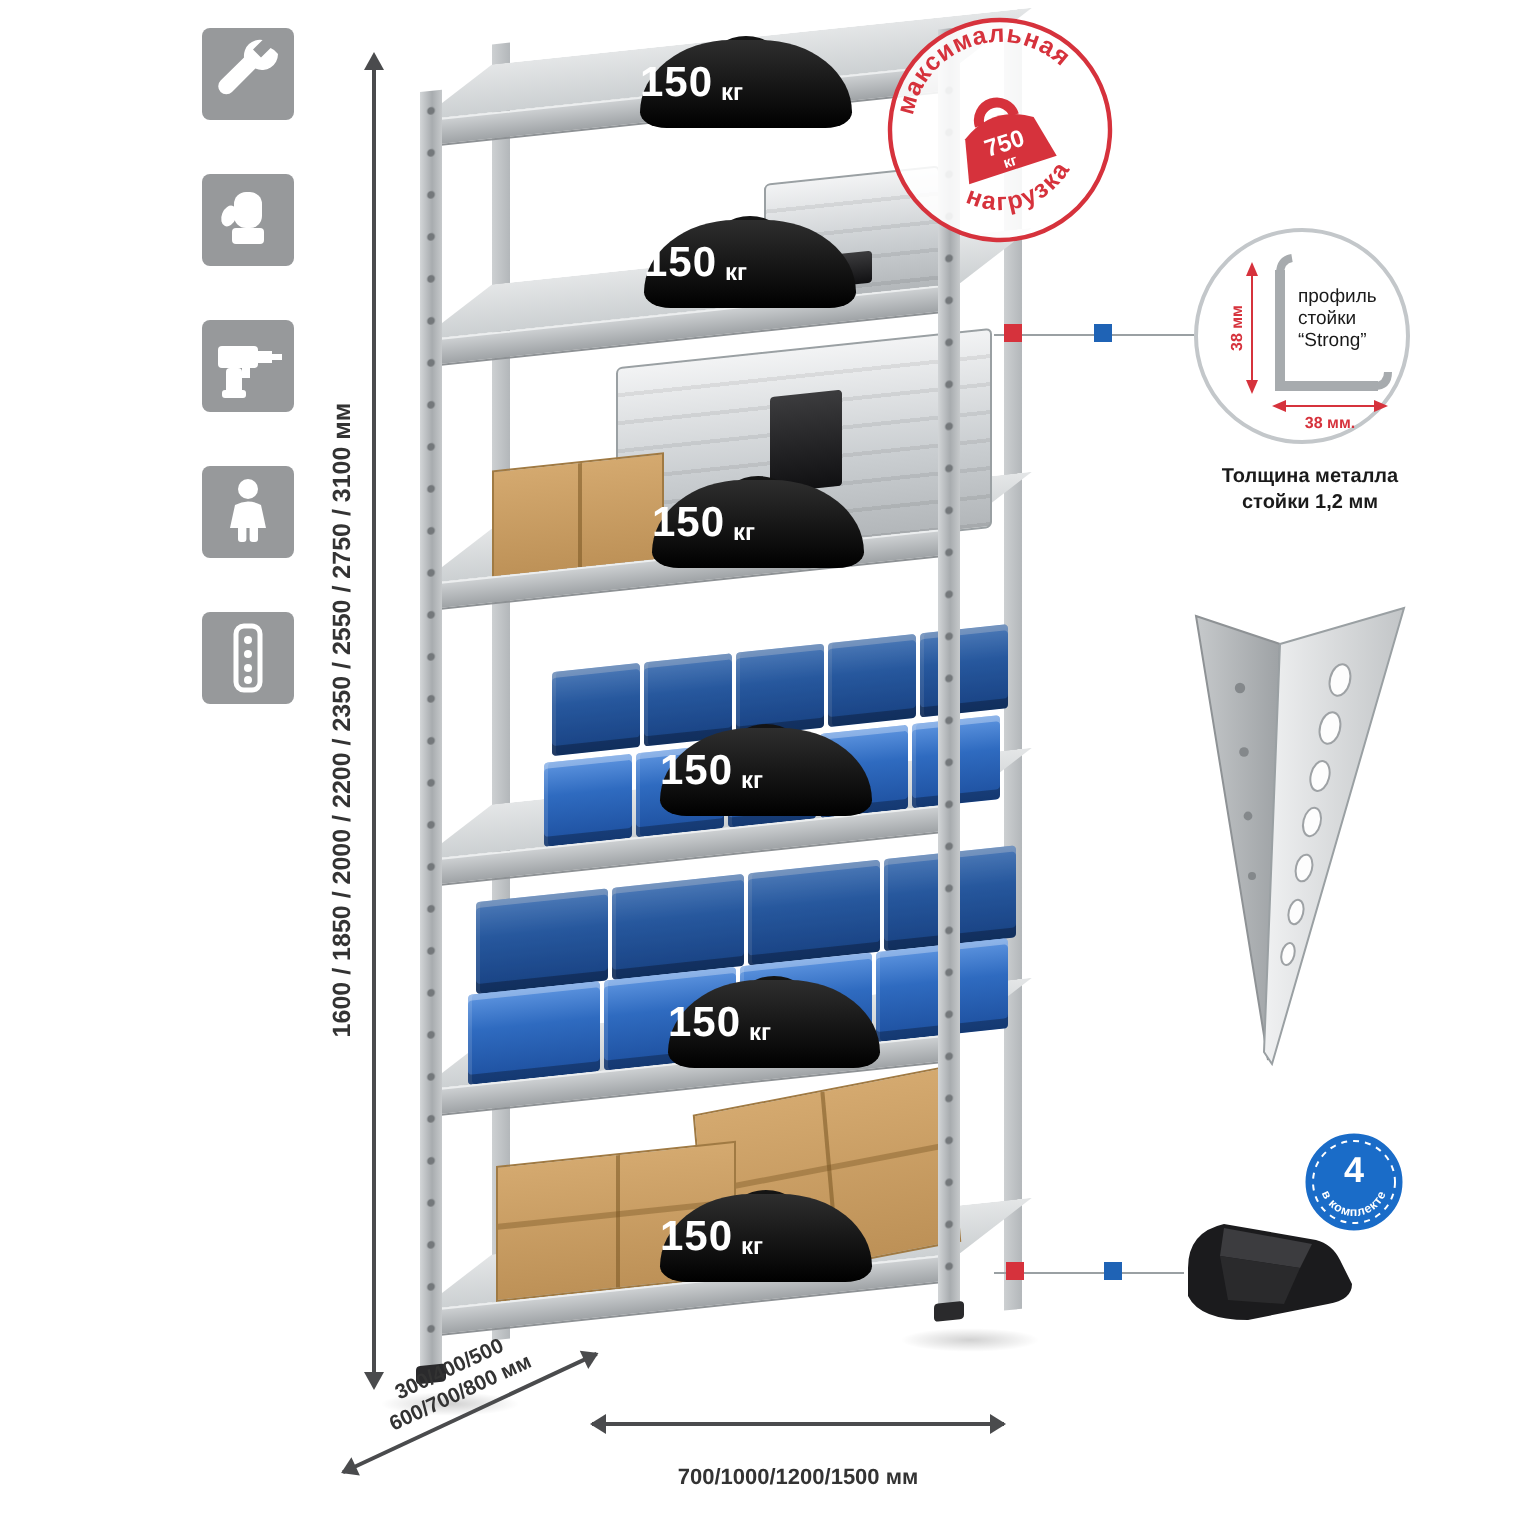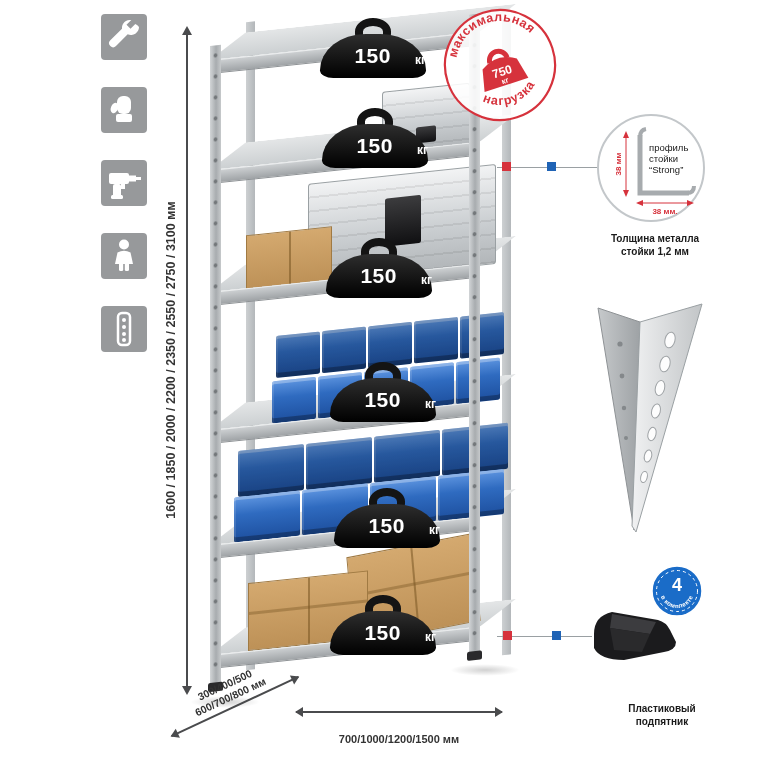--- a/index.html
+++ b/index.html
@@ -38,24 +38,24 @@
   .box .tape{position:absolute;left:0;top:42%;width:100%;height:3px;background:rgba(120,85,35,.4);}
   .bin{position:absolute;border-radius:2px;z-index:2;
     background:linear-gradient(180deg,#5e95e0 0%,#2f6bc0 40%,#1d4f9e 100%);
     box-shadow:inset 0 3px 0 rgba(255,255,255,.3), inset 0 -5px 0 rgba(0,0,0,.28), inset 2px 0 0 rgba(255,255,255,.12);}
   .bin.back{filter:brightness(.82);}
 
   
   .weight{position:absolute;width:106px;height:60px;z-index:5;}
   .weight .handle{position:absolute;left:50%;top:0;transform:translateX(-50%);width:36px;height:27px;
     border:8px solid #141414;border-radius:50% 50% 42% 42%;box-sizing:border-box;}
-  .weight .wbody{position:absolute;left:0;top:16px;width:106px;height:44px;color:#fff;
+  .weight .wbody{position:absolute;left:0;top:2px;width:106px;height:44px;color:#fff;
     background:linear-gradient(180deg,#2e2e2e,#000);
     border-radius:48% 48% 14% 14% / 92% 92% 20% 20%;
-    display:flex;align-items:center;justify-content:flex-end;gap:20px;}
+    display:flex;align-items:center;justify-content:flex-start;}
   .weight .val{font-size:21px;font-weight:bold;letter-spacing:.5px;}
   .weight .unit{font-size:12px;font-weight:bold;margin-left:4px;margin-top:7px;}
 
   
   .cline{position:absolute;height:1px;background:#9aa0a3;z-index:4;}
   .marker{position:absolute;width:9px;height:9px;z-index:5;}
   .marker.red{background:#d6323c;}
   .marker.blue{background:#1f63b5;}
 
   
@@ -342,22 +342,20 @@
       <circle cx="27" cy="27" r="20.5" fill="none" stroke="#fff" stroke-width="1" stroke-dasharray="3 3"></circle>
       <defs>
           <path id="badgeArc" d="M10,27 a17,17 0 0 0 34,0"></path>
         </defs>
       <text x="27" y="27" text-anchor="middle" font-size="18" font-weight="bold" fill="#fff">4</text>
       <text font-size="6.2" font-weight="bold" fill="#fff" letter-spacing="0.4">
         <textPath href="#badgeArc" startOffset="50%" text-anchor="middle">в комплекте</textPath>
       </text>
     </svg>
   </div>
-  <div class="caption" style="left:592px;top:702px;width:140px;">Пластиковый
-подпятник</div>
 
   <div class="dim-diag">
     <div class="txt">300/400/500
 600/700/800 мм</div>
     <div class="dim-line"></div>
   </div>
   <div class="dim-width">
     <div class="dim-line"></div>
     <div class="txt">700/1000/1200/1500 мм</div>
   </div>

